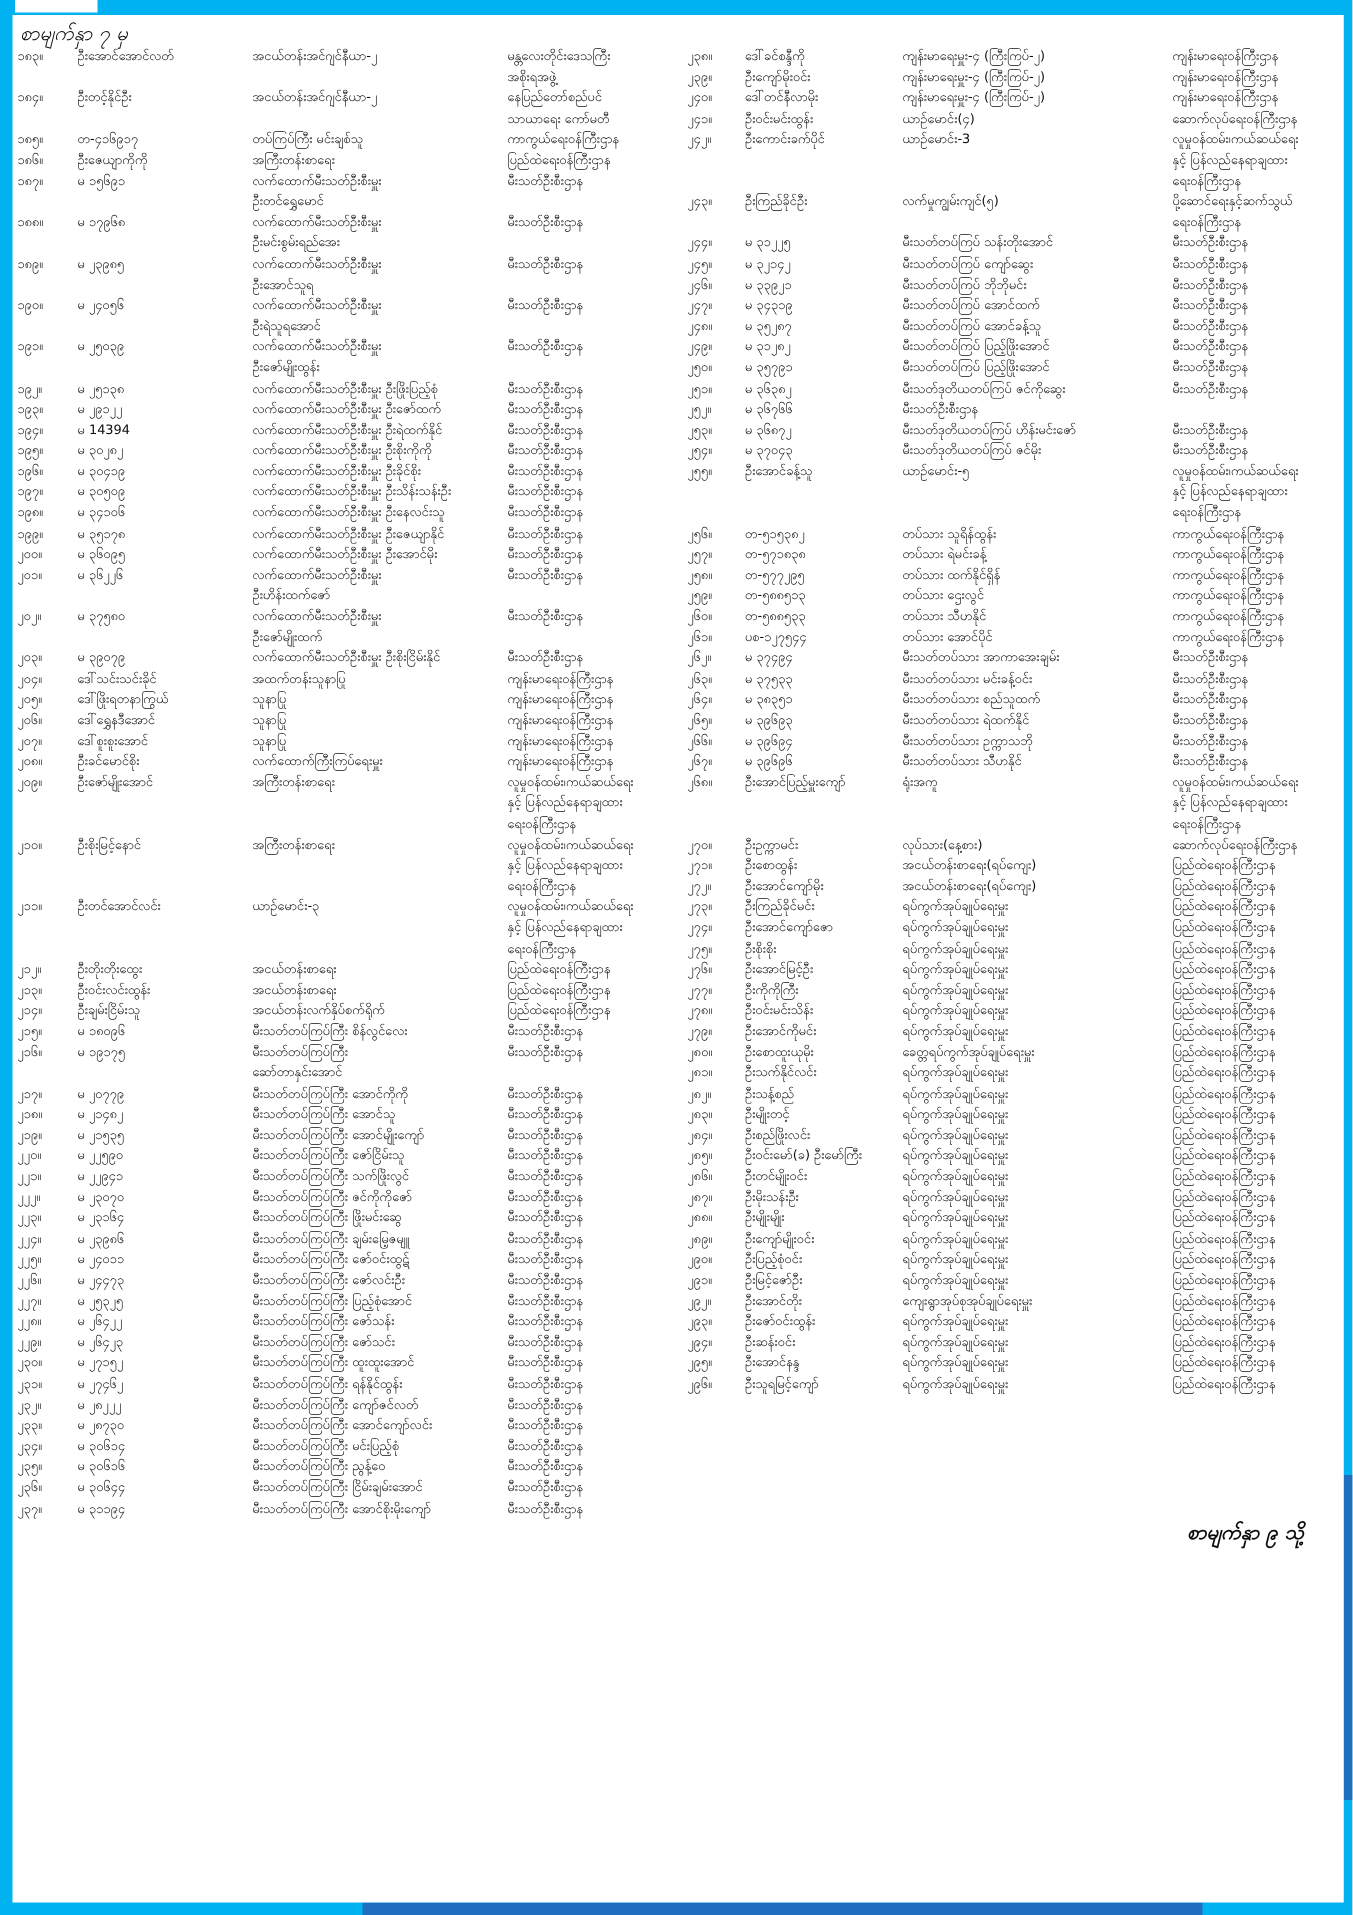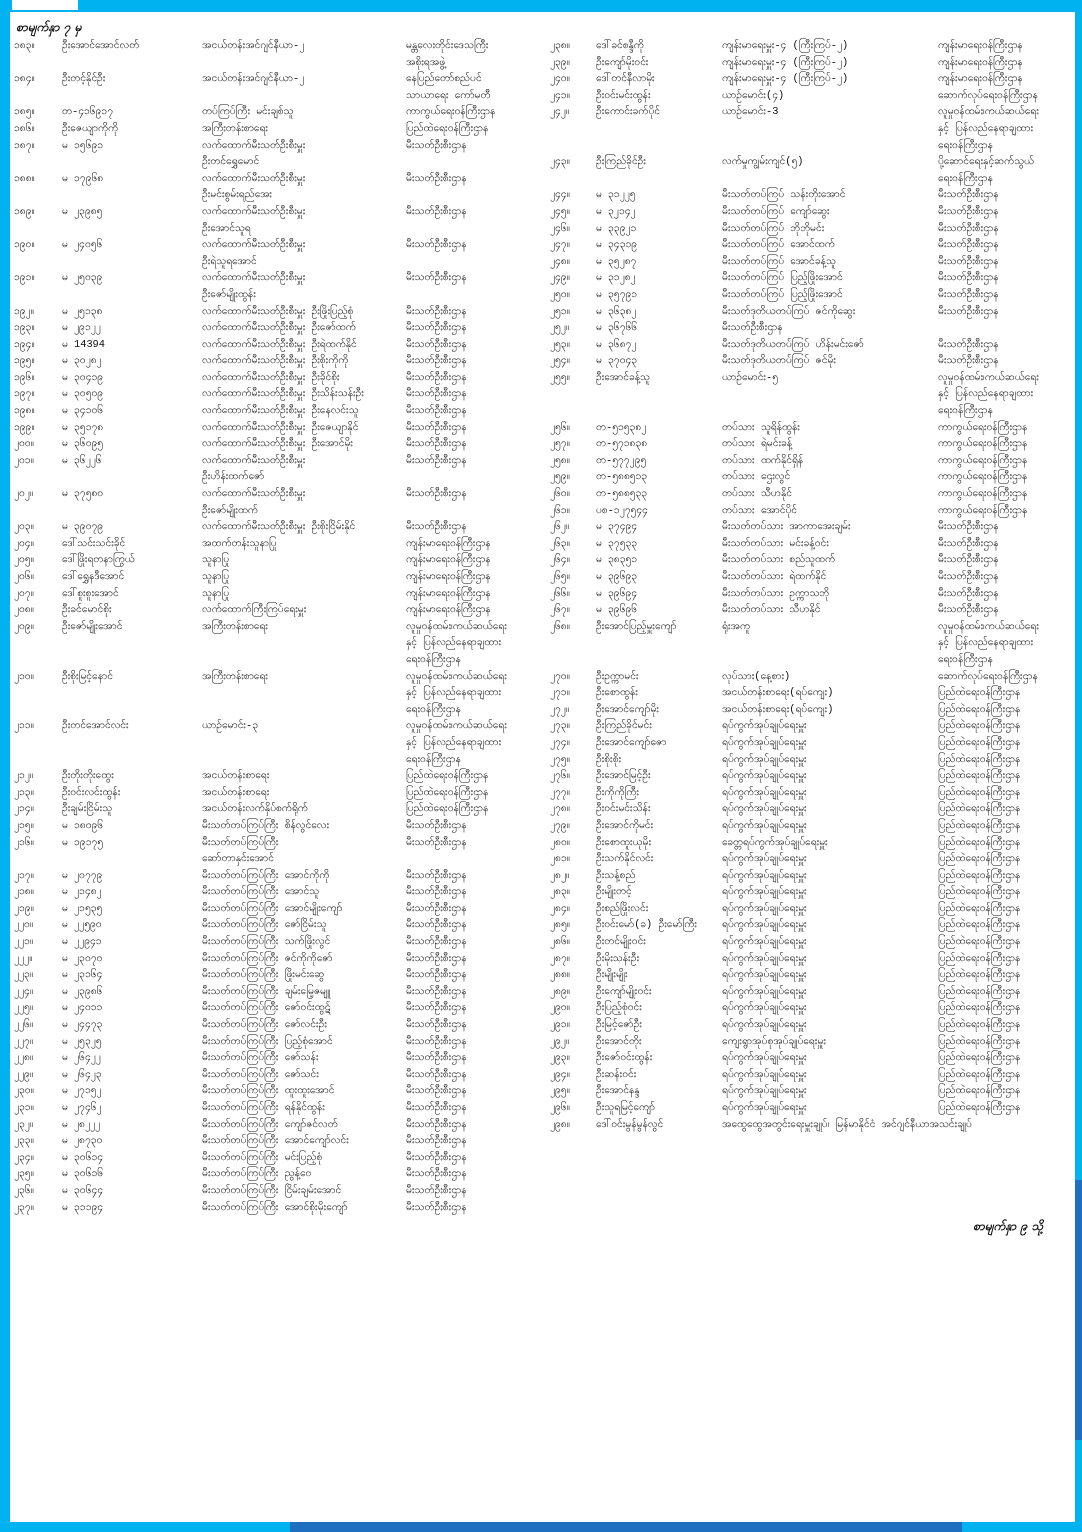--- a/index.html
+++ b/index.html
@@ -16,32 +16,32 @@
     left:10px;top:12px;right:7px;bottom:10px;
     background:#ffffff;
     padding:6px 6px 4px 4px;
     box-sizing:border-box;
     overflow:hidden;
   }
   .notch{position:absolute;left:12px;top:0;width:66px;height:10px;background:#ffffff;}
   .accent-bottom{position:absolute;left:290px;bottom:0;width:672px;height:10px;background:#1e6fc0;}
   .accent-right{position:absolute;right:0;top:1180px;width:7px;height:260px;background:#1e6fc0;}
   .header-note{
-    font-weight:bold;font-style:italic;
-    font-size:12px;line-height:18px;
+    font-weight:normal;font-style:italic;
+    font-size:16px;line-height:18px;
     margin:0 0 1px 2px;
   }
   .footer-note{
     font-weight:bold;font-style:italic;
-    font-size:12px;line-height:18px;
+    font-size:16px;line-height:18px;
     text-align:right;
     margin-top:2px;padding-right:26px;
   }
   .cols{display:flex;gap:8px;align-items:flex-start;}
-  .col{width:528px;flex:0 0 auto;font-family:Liberation Mono, monospace;}
+  .col{width:528px;flex:0 0 auto;}
   .row{
     display:grid;
     grid-template-columns:44px 136px 200px 1fr;
     column-gap:4px;
     font-size:10.3px;
     line-height:16.6px;
     align-items:start;
   }
   .col2 .row{grid-template-columns:42px 122px 212px 1fr;}
   .cell{white-space:pre-line;overflow:hidden;}
@@ -754,22 +754,17 @@
             <span class="cell name">ဦးအောင်နန္ဒ</span>
             <span class="cell pos">ရပ်ကွက်အုပ်ချုပ်ရေးမှူး</span>
             <span class="cell min">ပြည်ထဲရေးဝန်ကြီးဌာန</span>
           </div>
           <div class="row">
             <span class="cell num">၂၉၆။</span>
             <span class="cell name">ဦးသူရမြင့်ကျော်</span>
             <span class="cell pos">ရပ်ကွက်အုပ်ချုပ်ရေးမှူး</span>
             <span class="cell min">ပြည်ထဲရေးဝန်ကြီးဌာန</span>
           </div>
-          <div class="row">
-            <span class="cell num">၂၉၈။</span>
-            <span class="cell name">ဒေါ်ဝင်းမွန်မွန်လွင်</span>
-            <span class="cell pos wide">အထွေထွေအတွင်းရေးမှူးချုပ်၊ မြန်မာနိုင်ငံ အင်ဂျင်နီယာအသင်းချုပ်</span>
-          </div>
         </div>
     </div>
     <div class="footer-note">စာမျက်နှာ ၉ သို့</div>
   </div>
 </div>
 
 </body></html>

